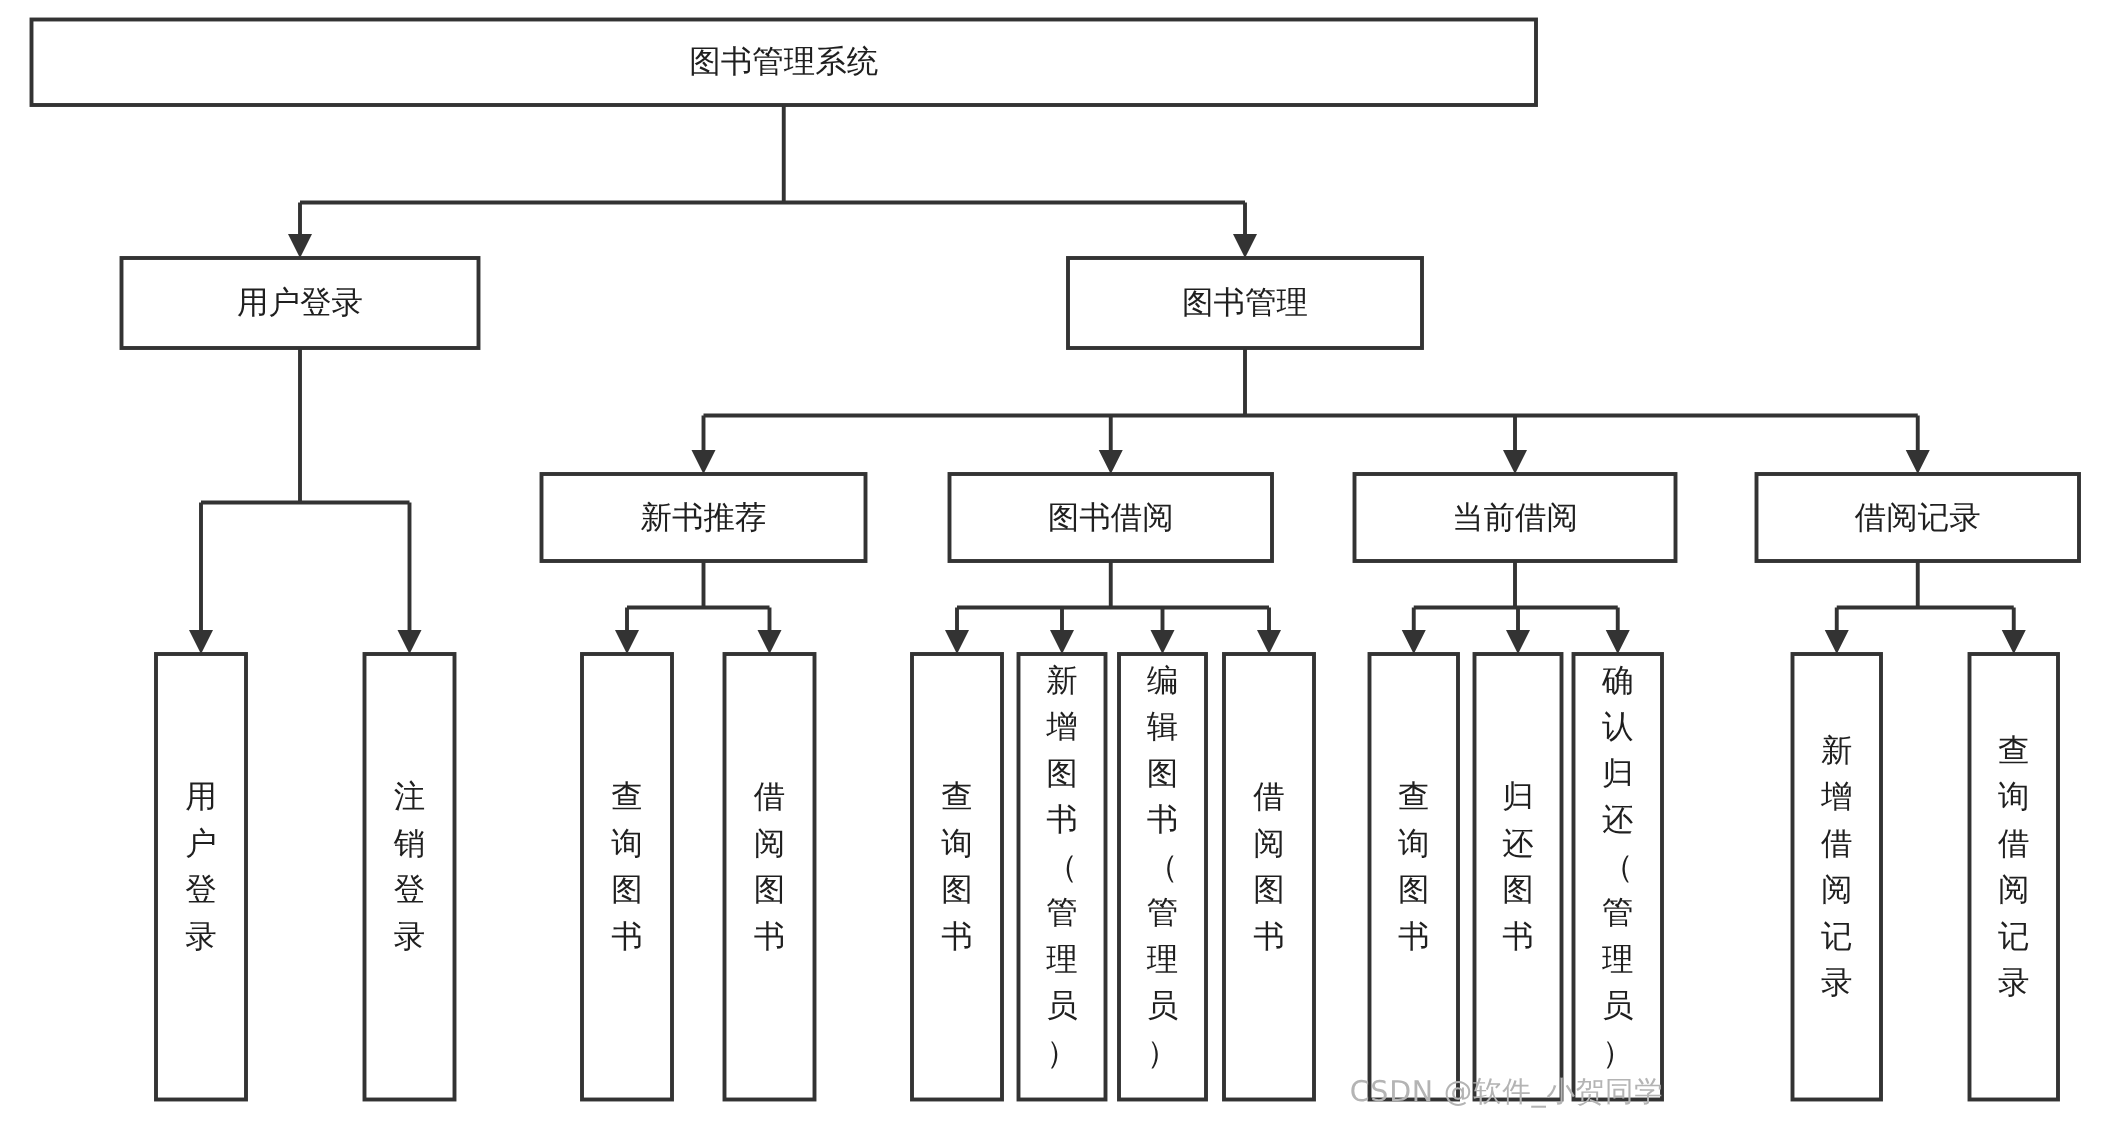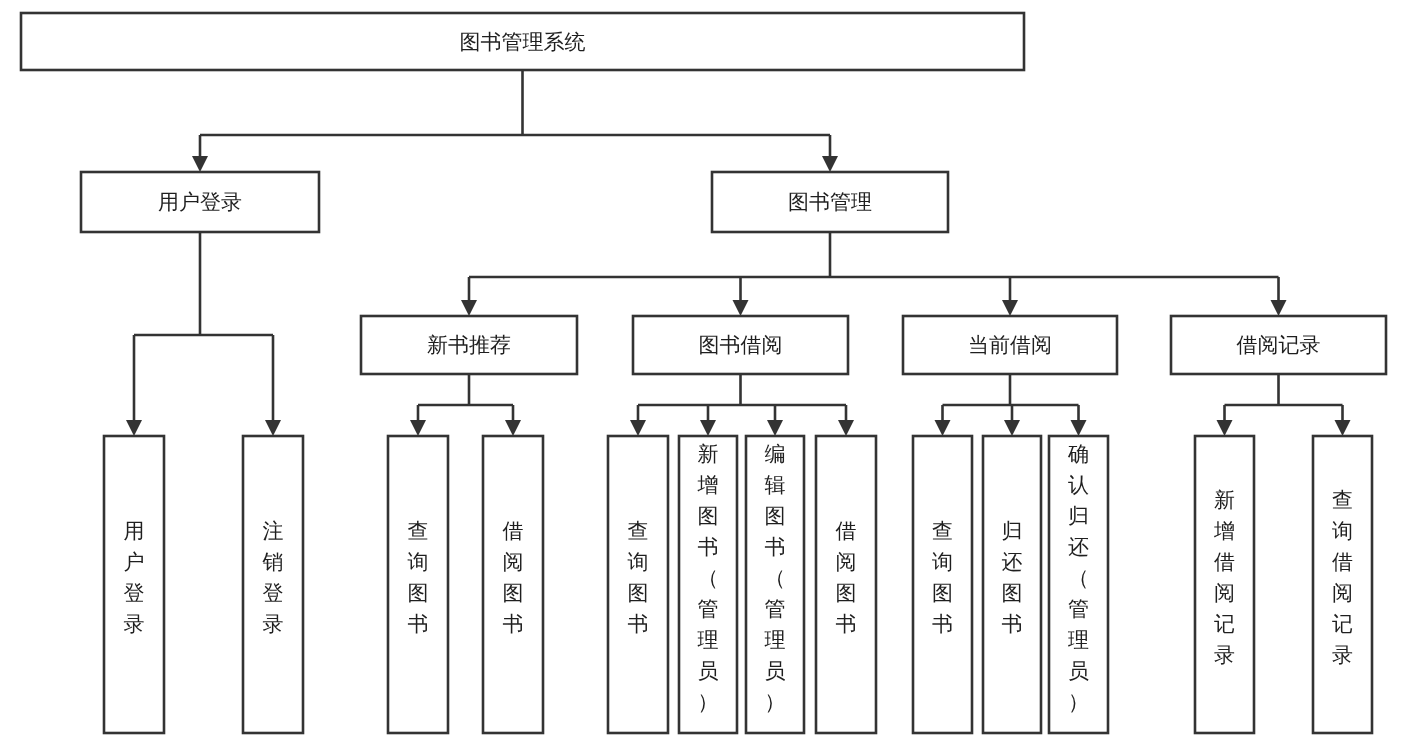--- a/index.html
+++ b/index.html
@@ -204,13 +204,14 @@
         <g>
           <rect x="1195" y="436" width="59" height="297" class="node-box"></rect>
           <text x="1224.5" class="node-label-vertical"><tspan x="1224.5" y="507">新</tspan><tspan x="1224.5" y="538">增</tspan><tspan x="1224.5" y="569">借</tspan><tspan x="1224.5" y="600">阅</tspan><tspan x="1224.5" y="631">记</tspan><tspan x="1224.5" y="662">录</tspan></text>
         </g>
         <g>
           <rect x="1313" y="436" width="59" height="297" class="node-box"></rect>
           <text x="1342.5" class="node-label-vertical"><tspan x="1342.5" y="507">查</tspan><tspan x="1342.5" y="538">询</tspan><tspan x="1342.5" y="569">借</tspan><tspan x="1342.5" y="600">阅</tspan><tspan x="1342.5" y="631">记</tspan><tspan x="1342.5" y="662">录</tspan></text>
         </g>
       </g>
   </svg>
+  <div class="watermark-text">CSDN @软件_小贺同学</div>
 </div>
 
 </body></html>

